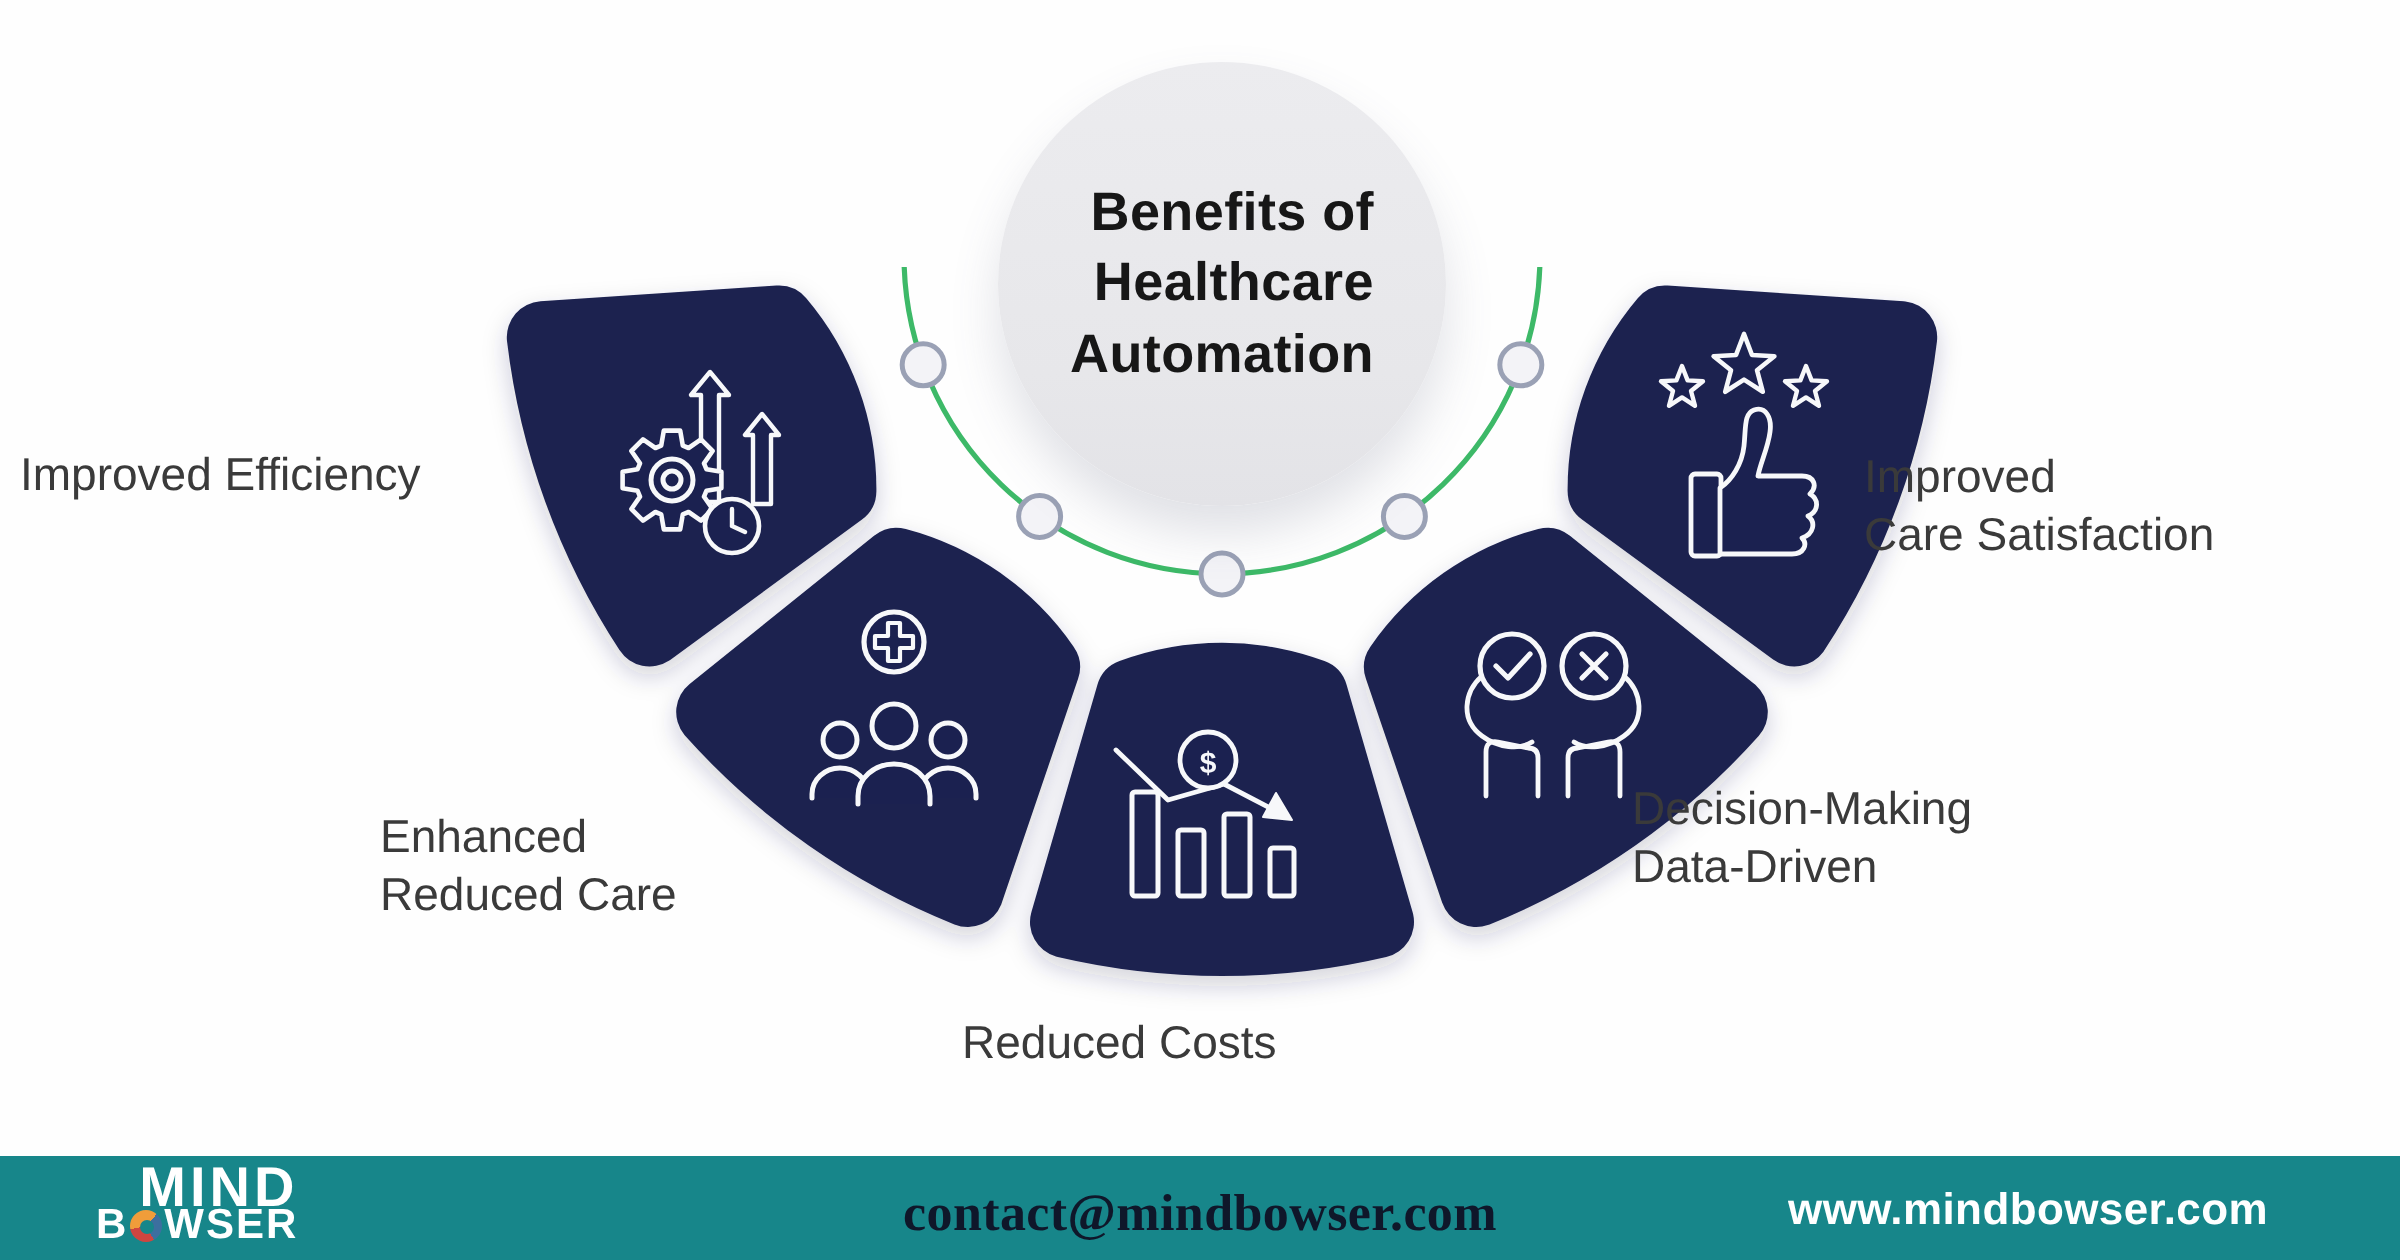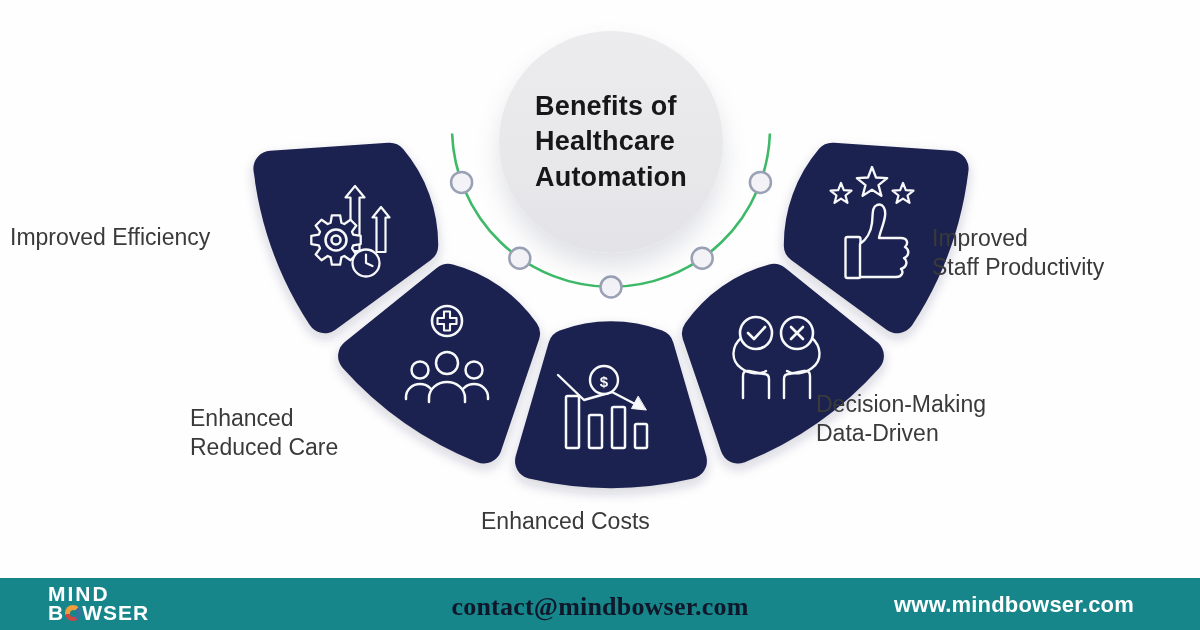--- a/index.html
+++ b/index.html
@@ -3,33 +3,33 @@
 <meta charset="utf-8">
 <style>
   html,body{margin:0;padding:0;background:#fff;}
   #stage{position:relative;width:1200px;height:630px;overflow:hidden;background:#fefefe;
          font-family:"Liberation Sans",sans-serif;}
   #diagram{position:absolute;left:0;top:0;}
   
   .center-circle{position:absolute;left:499px;top:31px;width:224px;height:222px;border-radius:50%;
      background:linear-gradient(180deg,#ececef 0%,#e7e7ea 70%,#e3e3e7 100%);
      box-shadow:0 14px 24px rgba(90,95,120,.18);
-     display:flex;align-items:center;justify-content:center;text-align:left;}
+     display:flex;align-items:center;justify-content:center;text-align:right;}
   .center-title{font-size:27px;line-height:1.32;font-weight:700;color:#171717;letter-spacing:.2px;}
   .center-title span{display:block;}
   
   .benefit-label{position:absolute;text-align:left;font-size:23px;line-height:1.28;font-weight:500;color:#3a3a3a;}
   .benefit-label span{display:block;}
   
   .footer{position:absolute;left:0;top:578px;width:1200px;height:52px;background:#17868a;}
   .footer-email{position:absolute;left:50%;top:14px;transform:translateX(-50%);
      color:#0f172a;font-weight:700;font-size:26px;letter-spacing:.2px;font-family:Liberation Serif, serif;}
   .footer-site{position:absolute;right:66px;top:14px;color:#fff;font-weight:700;font-size:22px;letter-spacing:.2px;}
   .brand{position:absolute;left:48px;top:6px;color:#fff;font-weight:700;}
-  .brand-l1{font-size:21px;line-height:19px;letter-spacing:2px;}
+  .brand-l1{font-size:28px;line-height:19px;letter-spacing:2px;text-align:right;}
   .brand-l2{font-size:21px;line-height:20px;letter-spacing:1px;display:flex;align-items:center;}
   .swirl{display:inline-block;width:16px;height:16px;border-radius:50%;margin:0 1px;position:relative;
      background:conic-gradient(from 150deg,#cf4540 0 30%,#f09d3a 30% 70%,#3c6f9f 70% 100%);}
   .swirl-hole{position:absolute;left:4.5px;top:4.5px;width:7px;height:7px;border-radius:50%;background:#17868a;}
 </style>
 </head>
 <body>
 
 <div id="stage">
 
@@ -111,31 +111,31 @@
   <div class="benefit-label" style="left:10px;top:223px;width:280px;">
     <span>Improved Efficiency</span>
   </div>
 
   <div class="benefit-label" style="left:190px;top:404px;width:240px;">
     <span>Enhanced</span>
     <span>Reduced Care</span>
   </div>
 
   <div class="benefit-label" style="left:481px;top:507px;width:260px;">
-    <span>Enhanced Costs</span>
+    <span>Reduced Costs</span>
   </div>
 
   <div class="benefit-label" style="left:816px;top:390px;width:260px;">
     <span>Decision-Making</span>
     <span>Data-Driven</span>
   </div>
 
   <div class="benefit-label" style="left:932px;top:224px;width:260px;">
     <span>Improved</span>
-    <span>Staff Productivity</span>
+    <span>Care Satisfaction</span>
   </div>
 
   <div class="footer">
     <div class="brand">
       <div class="brand-l1">MIND</div>
       <div class="brand-l2">
         <span>B</span>
           <span class="swirl">
             <span class="swirl-hole"></span>
           </span>

